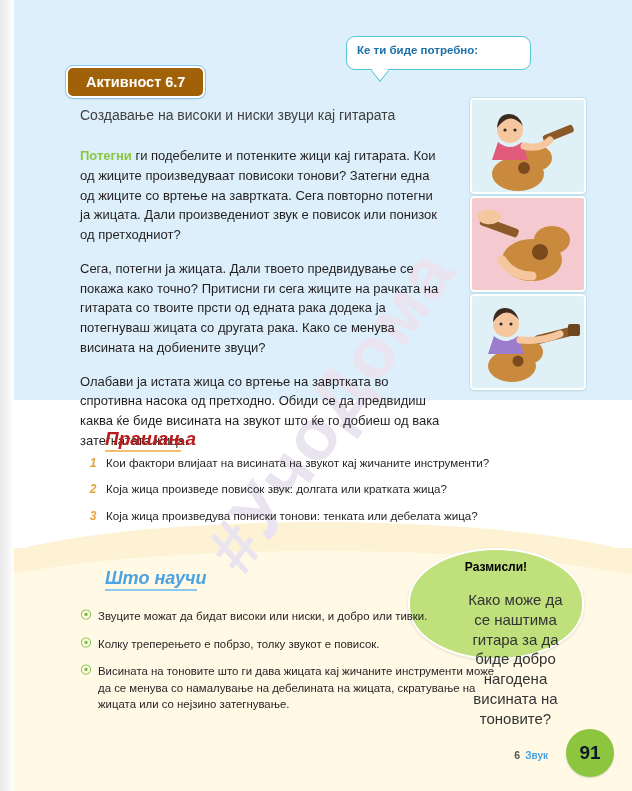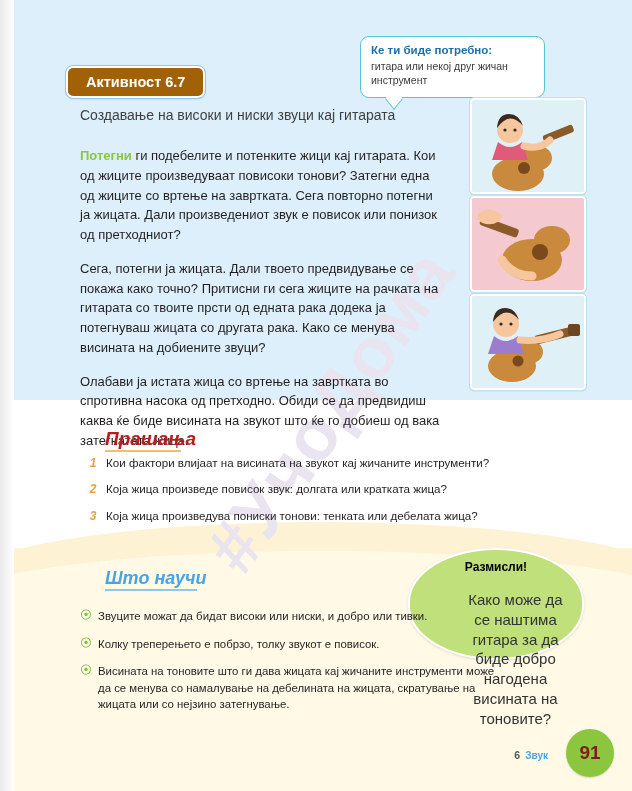--- a/index.html
+++ b/index.html
@@ -70,21 +70,21 @@
     border:2px solid #ffffff;
     outline:1px solid #8ec8ef;
     border-radius:7px;
     color:#ffffff;font-weight:bold;font-size:14.5px;
     padding:6px 18px;
     box-shadow:0 1px 2px rgba(0,0,0,.15);
   }
 
   
   .need-box{
-    position:absolute;left:360px;top:36px;width:185px;
+    position:absolute;left:346px;top:36px;width:185px;
     background:#ffffff;
     border:1.5px solid #57c5d8;
     border-radius:9px;
     padding:7px 10px 10px 10px;
     box-sizing:border-box;
   }
   .need-box:after{
     content:"";position:absolute;left:26px;bottom:-9px;
     width:13px;height:13px;background:#ffffff;
     border-right:1.5px solid #57c5d8;border-bottom:1.5px solid #57c5d8;
@@ -154,21 +154,21 @@
   }
   .l-list{position:absolute;left:80px;top:608px;width:430px;}
   .l-item{display:flex;margin-bottom:11px;font-size:11.4px;color:#231f20;line-height:1.45;}
   .bullet{
     width:18px;flex:none;color:#7ac143;font-size:12px;line-height:1.3;
   }
 
   
   .foot-num{
     position:absolute;right:18px;bottom:14px;width:48px;height:48px;border-radius:50%;
-    background:#8cc63f;color:#7f1d1d;font-weight:bold;font-size:19px;
+    background:#8cc63f;color:#0f172a;font-weight:bold;font-size:19px;
     display:flex;align-items:center;justify-content:center;
     box-shadow:0 1px 2px rgba(0,0,0,.15);
   }
   .foot-label{
     position:absolute;right:84px;bottom:30px;font-size:10px;color:#4aa3e2;font-weight:bold;
   }
   .foot-chap{
     position:absolute;right:112px;bottom:30px;font-size:10.5px;color:#555;font-weight:bold;
   }
 </style>
@@ -181,21 +181,20 @@
   <div class="band-yellow"></div>
   <div class="band-yellow-inner"></div>
   <div class="edge-left"></div>
 
   <div class="watermark">#УчоДома</div>
 
   <div class="activity-badge">Активност 6.7</div>
 
   <div class="need-box">
     <div class="need-title">Ке ти биде потребно:</div>
-    <div class="need-text">гитара или некој друг жичан инструмент</div>
   </div>
 
   <div class="heading">Создавање на високи и ниски звуци кај гитарата</div>
 
   <div class="body-col">
     <p><span class="lead">Потегни</span><span> ги подебелите и потенките жици кај гитарата. Кои од жиците произведуваат повисоки тонови? Затегни една од жиците со вртење на завртката. Сега повторно потегни ја жицата. Дали произведениот звук е повисок или понизок од претходниот?</span></p>
     <p>Сега, потегни ја жицата. Дали твоето предвидување се покажа како точно? Притисни ги сега жиците на рачката на гитарата со твоите прсти од едната рака додека ја потегнуваш жицата со другата рака. Како се менува висината на добиените звуци?</p>
     <p>Олабави ја истата жица со вртење на завртката во спротивна насока од претходно. Обиди се да предвидиш каква ќе биде висината на звукот што ќе го добиеш од вака затегнатата жица.</p>
   </div>
 

